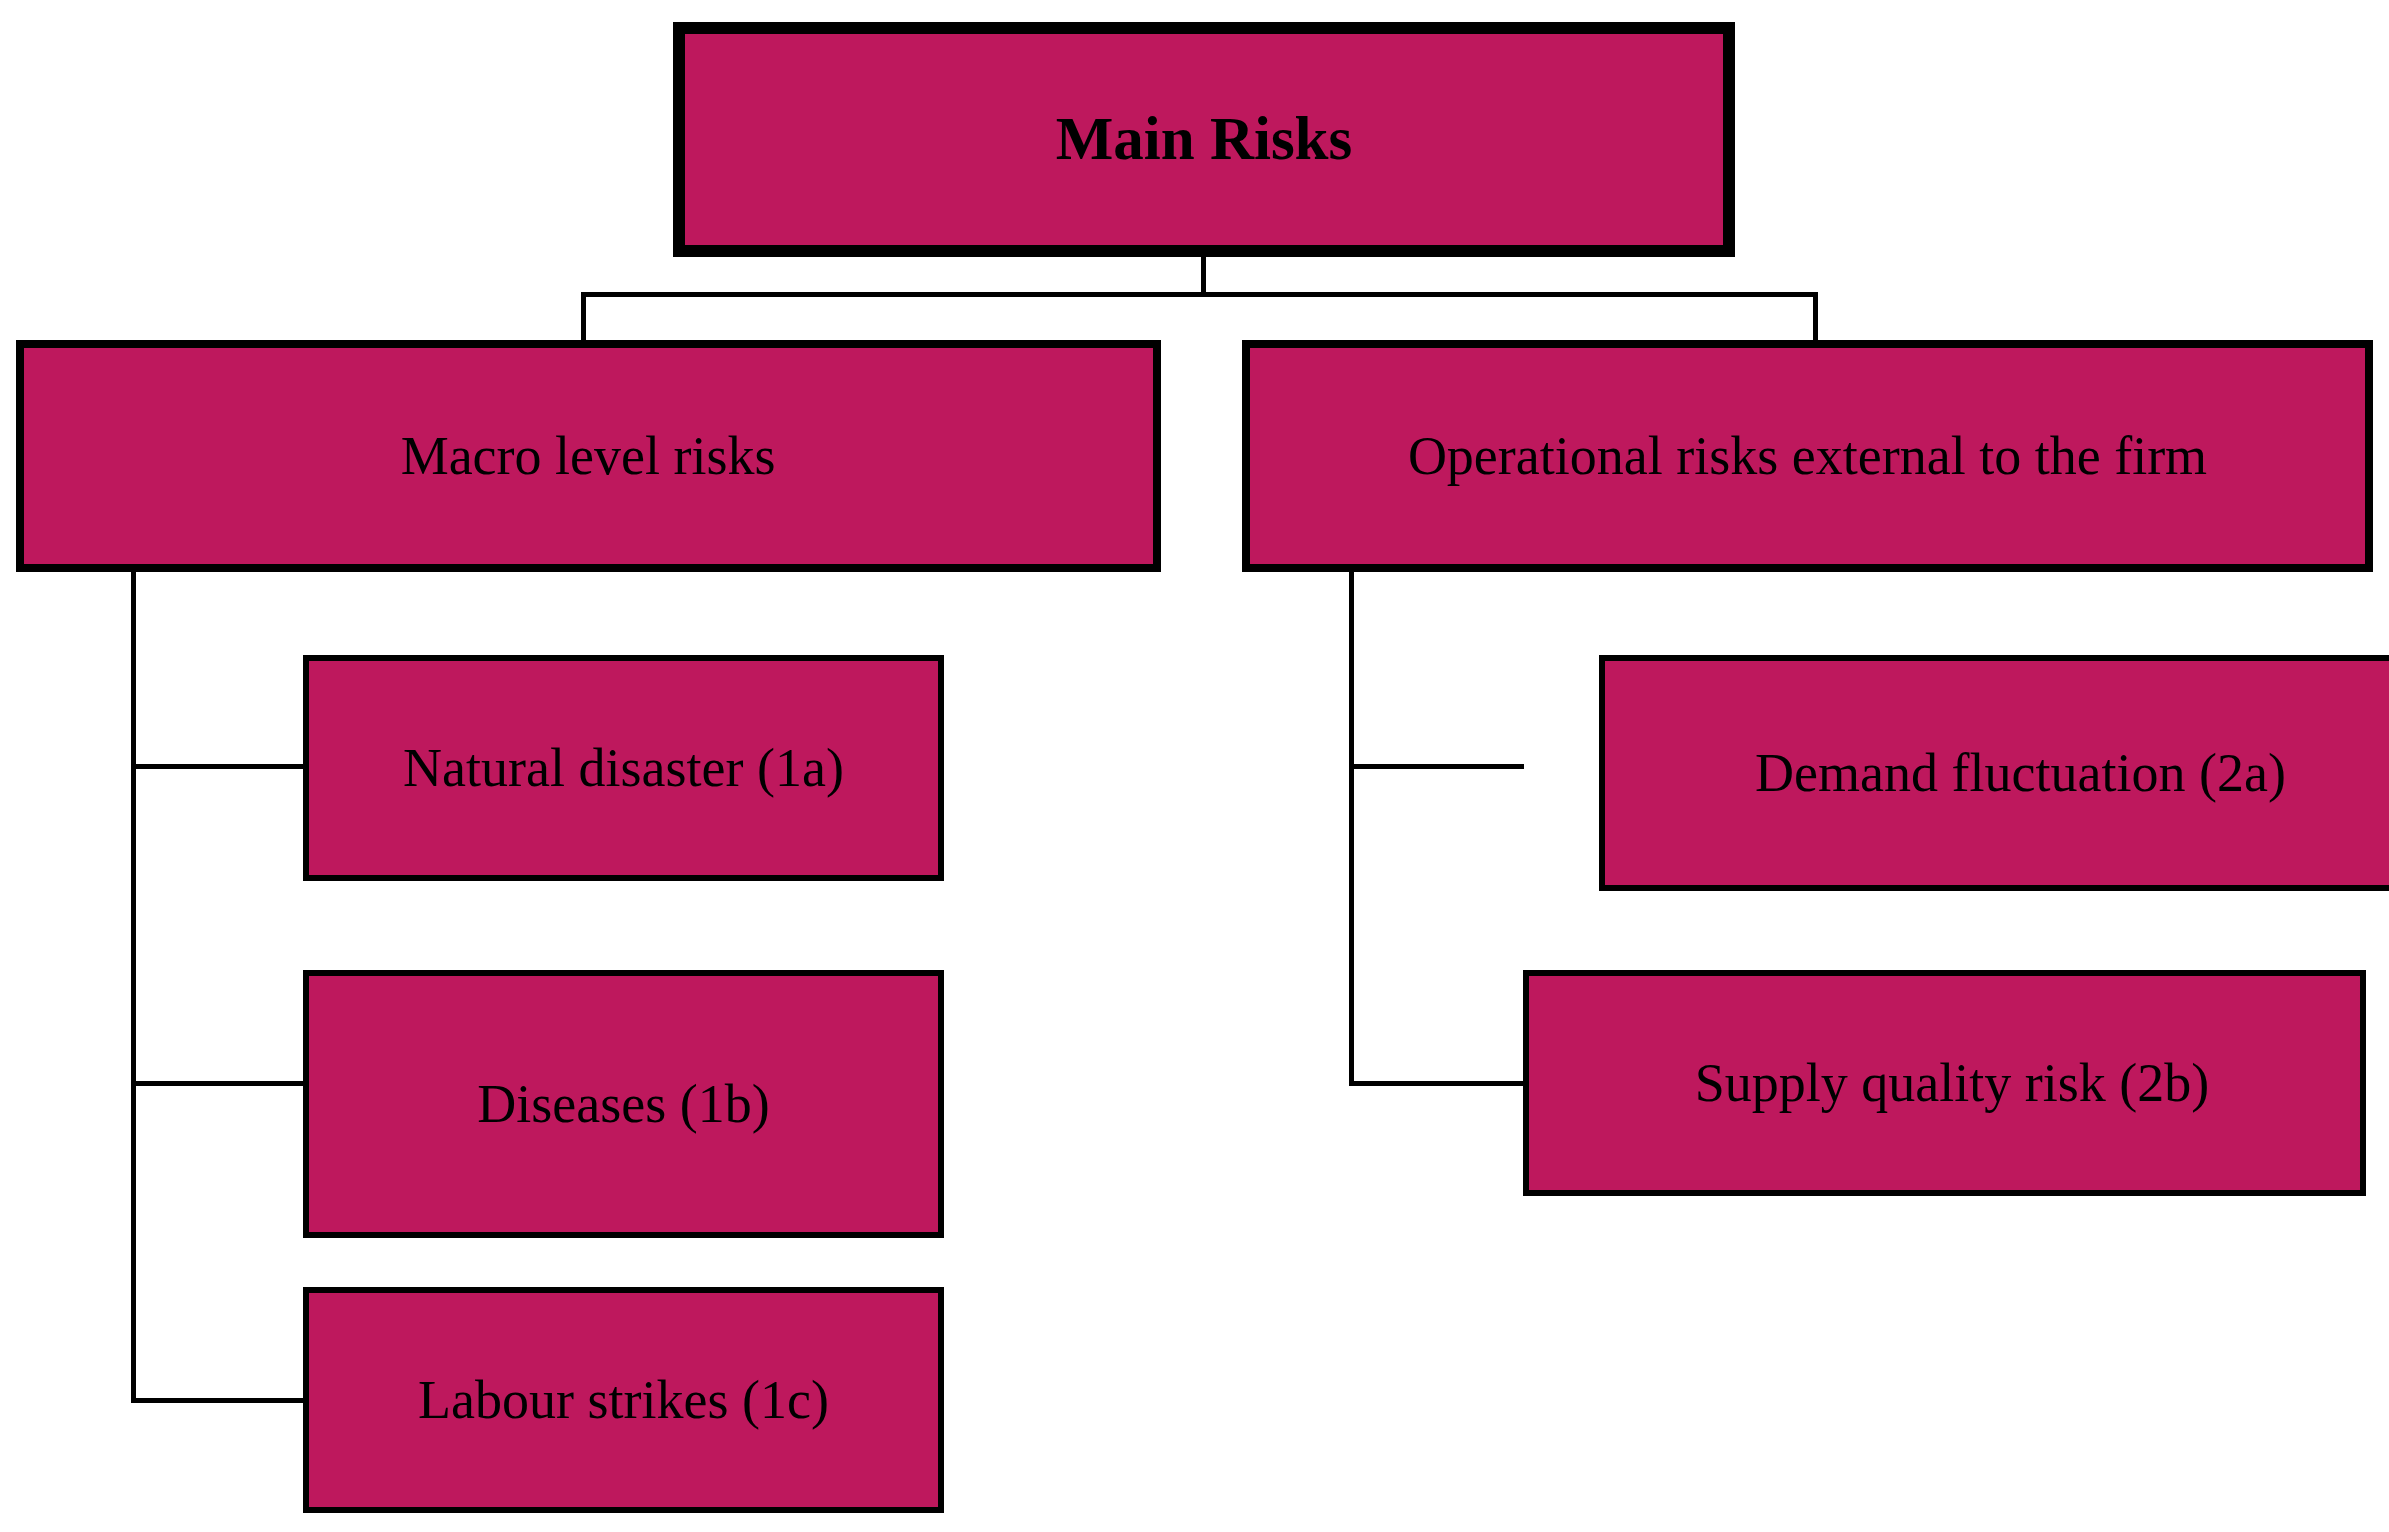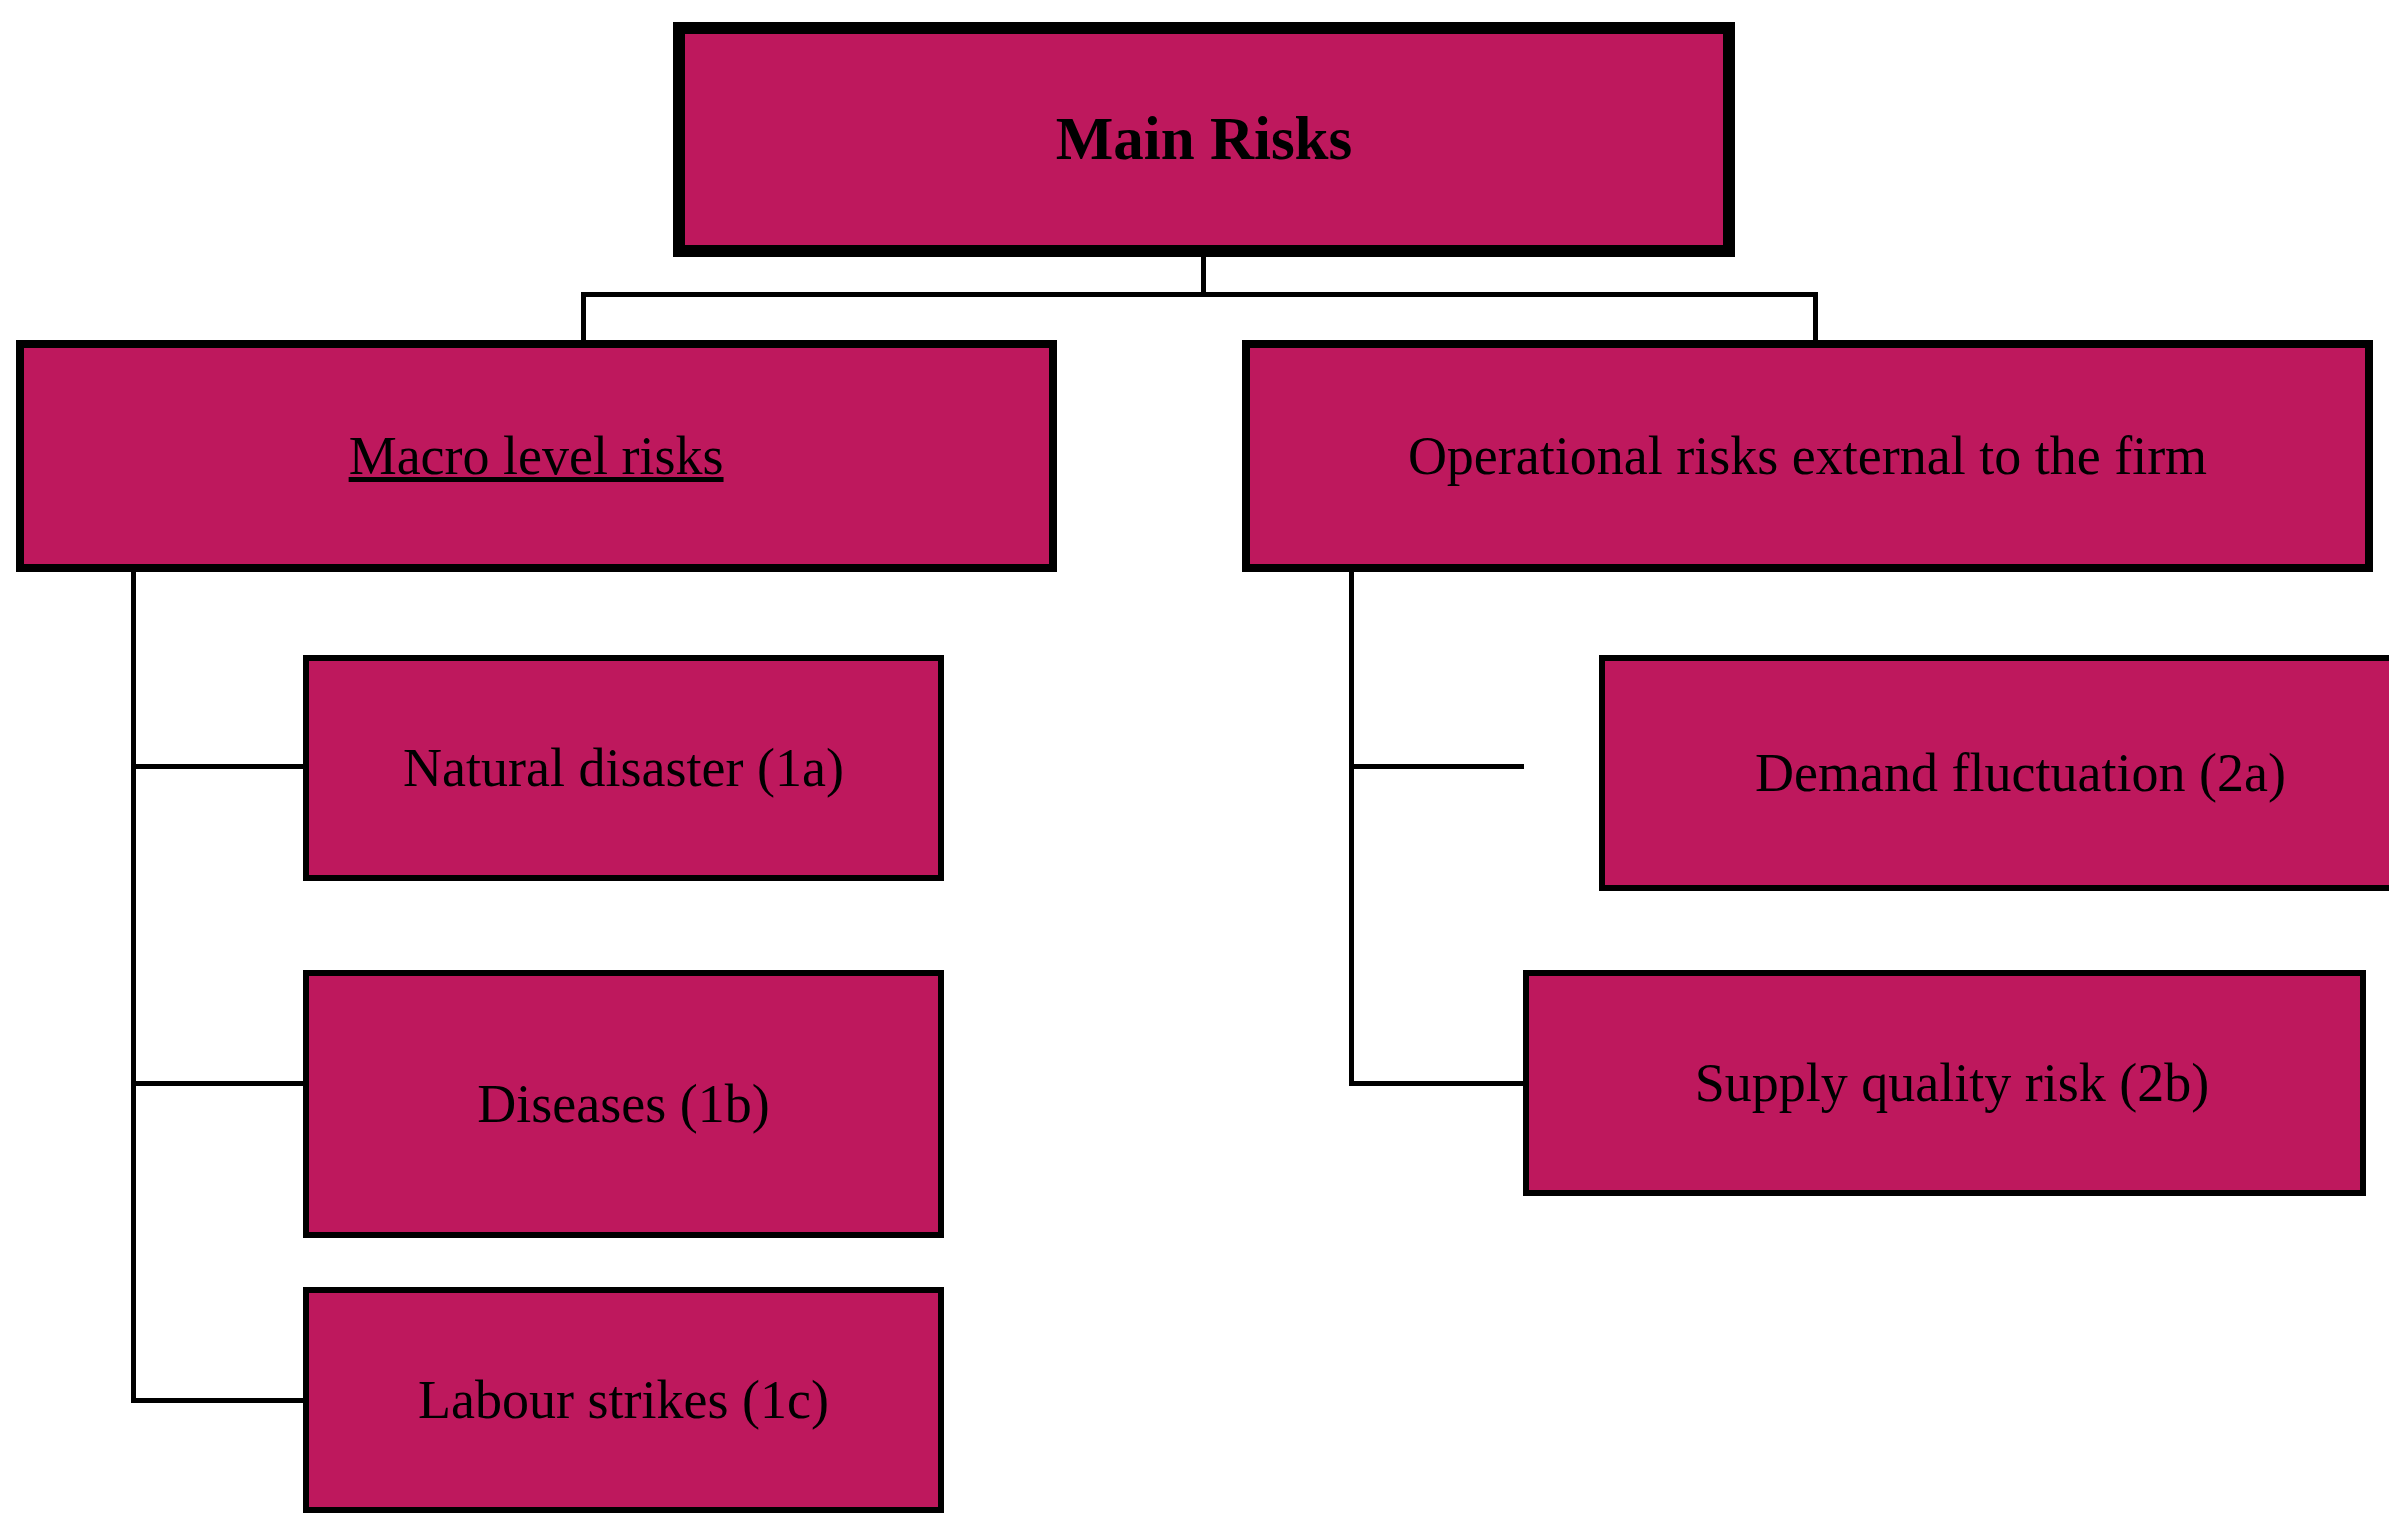--- a/index.html
+++ b/index.html
@@ -40,21 +40,21 @@
     font-size: 61px;
   }
   .l2-box {
     border-width: 8.6px;
     font-size: 54px;
   }
   .l3-box {
     border-width: 6px;
     font-size: 54px;
   }
-  .box-macro       { left: 15.6px;   top: 340px; width: 1041px; height: 232px; text-decoration: underline; }
+  .box-macro       { left: 15.6px;   top: 340px; width: 1145px; height: 232px; }
   .box-operational { left: 1242px; top: 340px; width: 1131px; height: 232px; }
   .box-natural { left: 303px;  top: 655px;  width: 641px; height: 226px; }
   .box-disease { left: 303px;  top: 970px; width: 641px; height: 268px; }
   .box-labour  { left: 303px;  top: 1287px; width: 641px; height: 226px; justify-content: center; }
   .box-demand  { left: 1599px; top: 655px;  width: 843px; height: 236px; }
   .box-supply  { left: 1523px; top: 970px; width: 843px; height: 226px; padding-left: 15px; }
   .line {
     position: absolute;
     background: #000000;
   }

